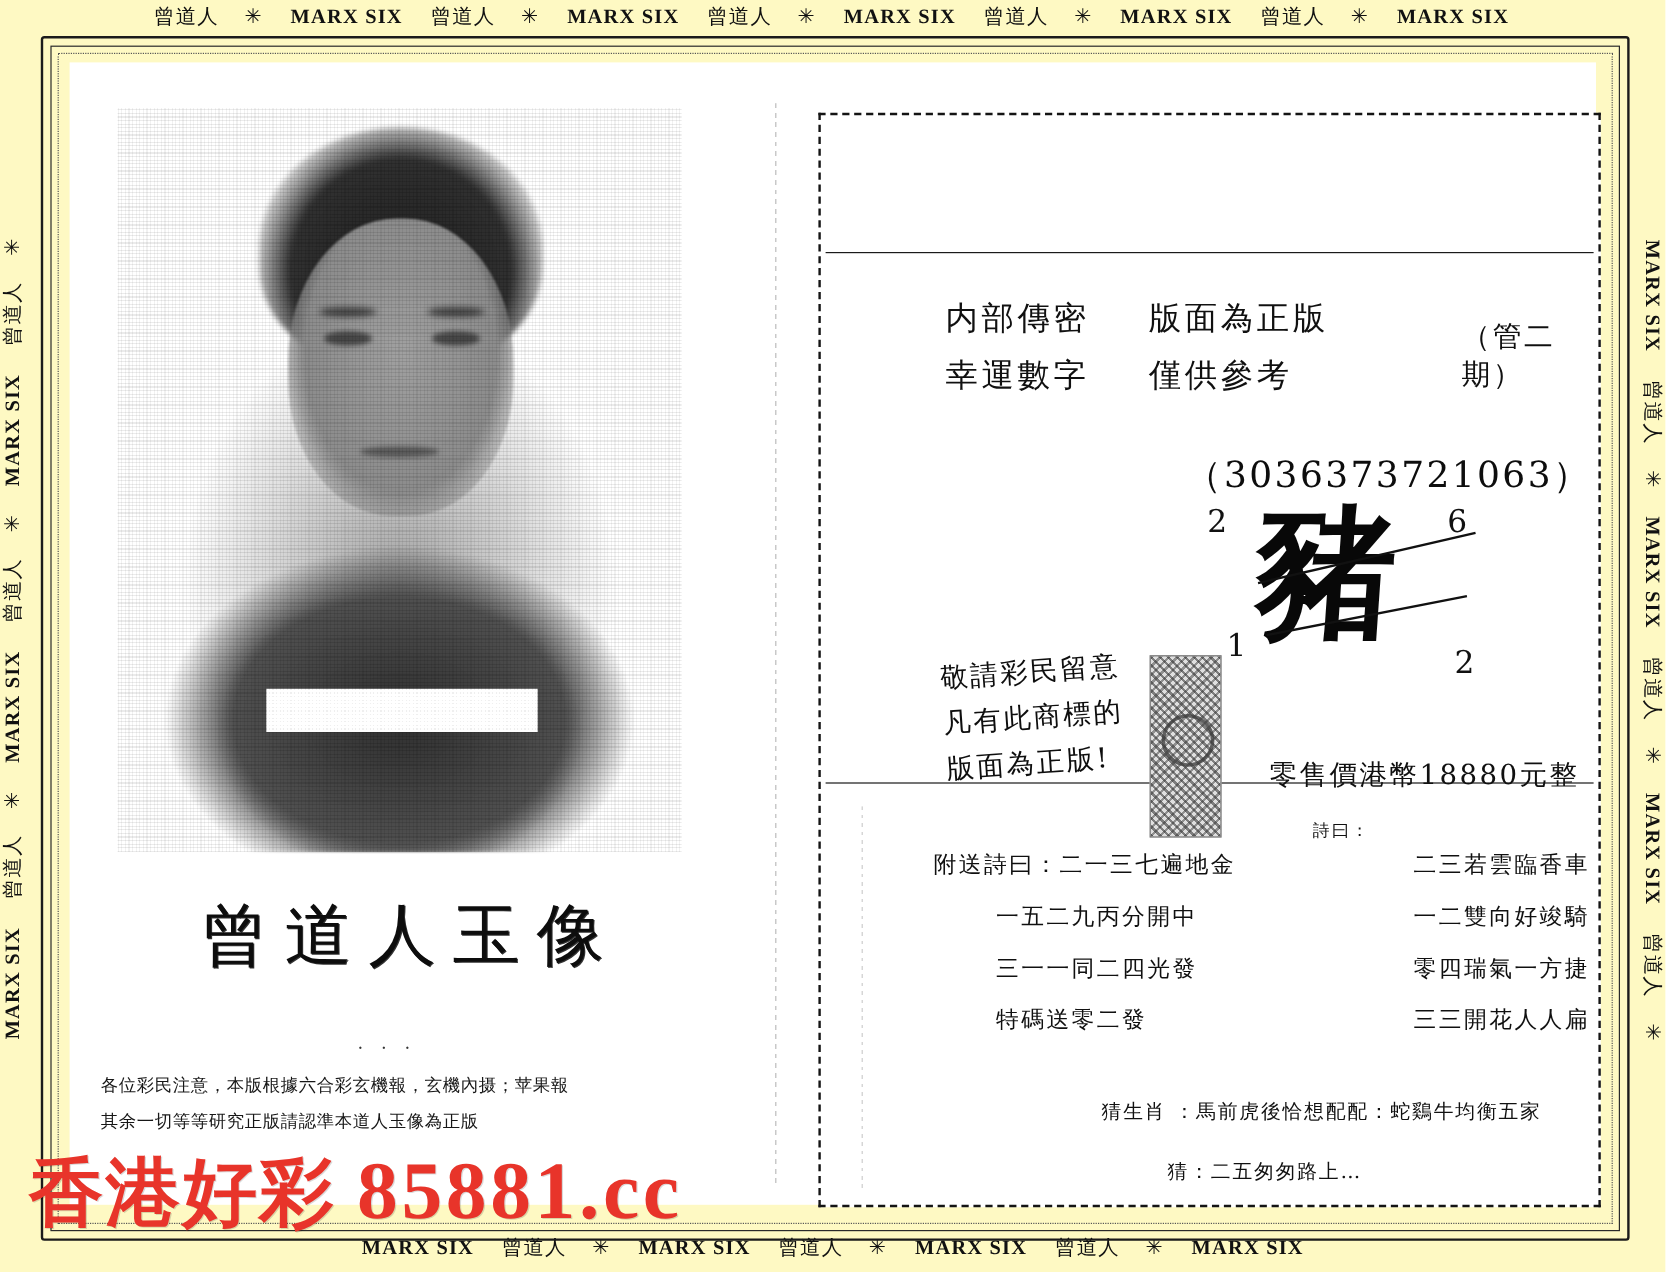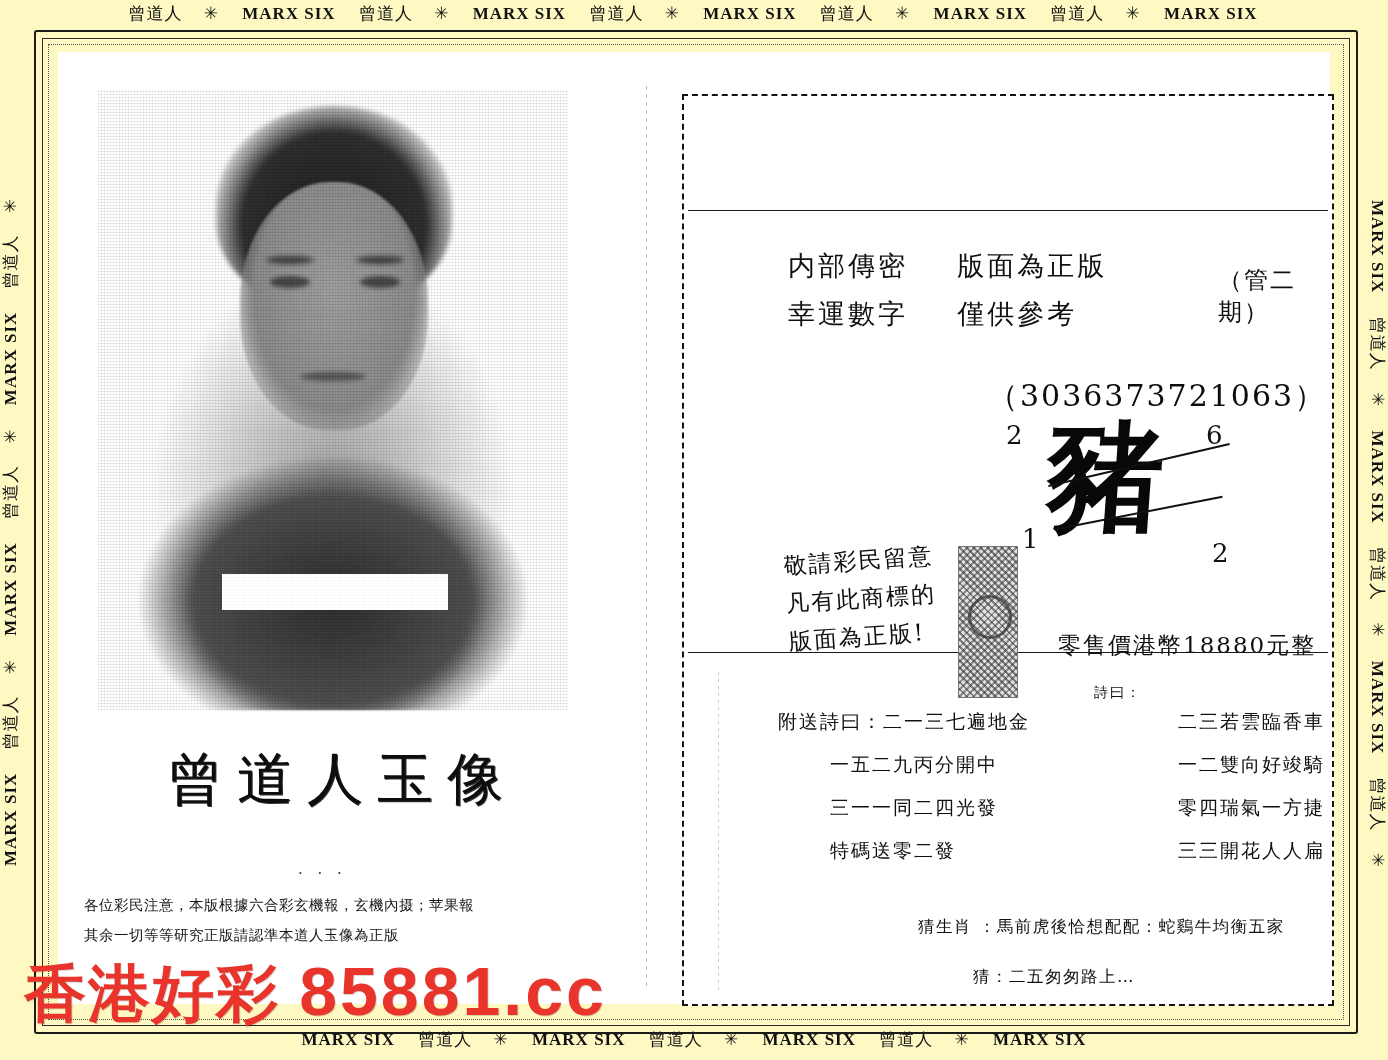--- a/index.html
+++ b/index.html
@@ -250,21 +250,21 @@
   .guess1{
     position:absolute;left:860px;top:864px;font-size:16.5px;letter-spacing:1.5px;color:#111;white-space:nowrap;
   }
   .guess2{
     position:absolute;left:915px;top:914px;font-size:16.5px;letter-spacing:1.5px;color:#111;white-space:nowrap;
   }
 
   
   .watermark{
     position:absolute;left:24px;top:952px;
-    font-family:Liberation Sans, sans-serif;
+    font-family:Liberation Serif, serif;
     font-weight:bold;
     font-size:62px;
     color:#e8342a;
     letter-spacing:2px;
     white-space:nowrap;
     text-shadow:1px 1px 0 rgba(0,0,0,.15);
   }
   .watermark .num{font-size:68px;letter-spacing:3px;}
 </style>
 </head>

